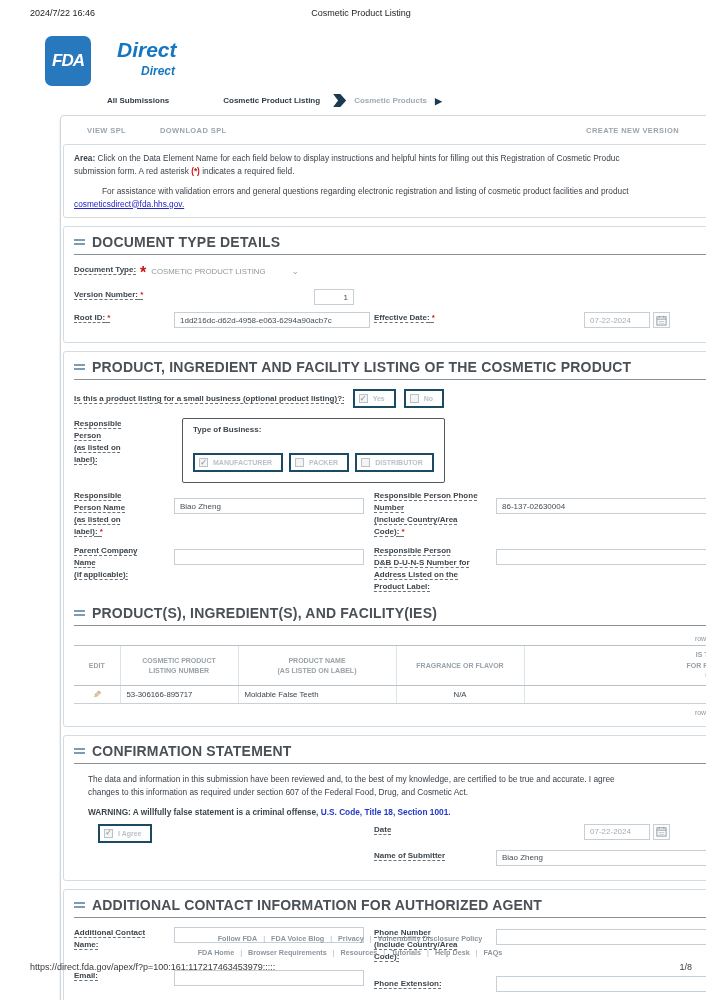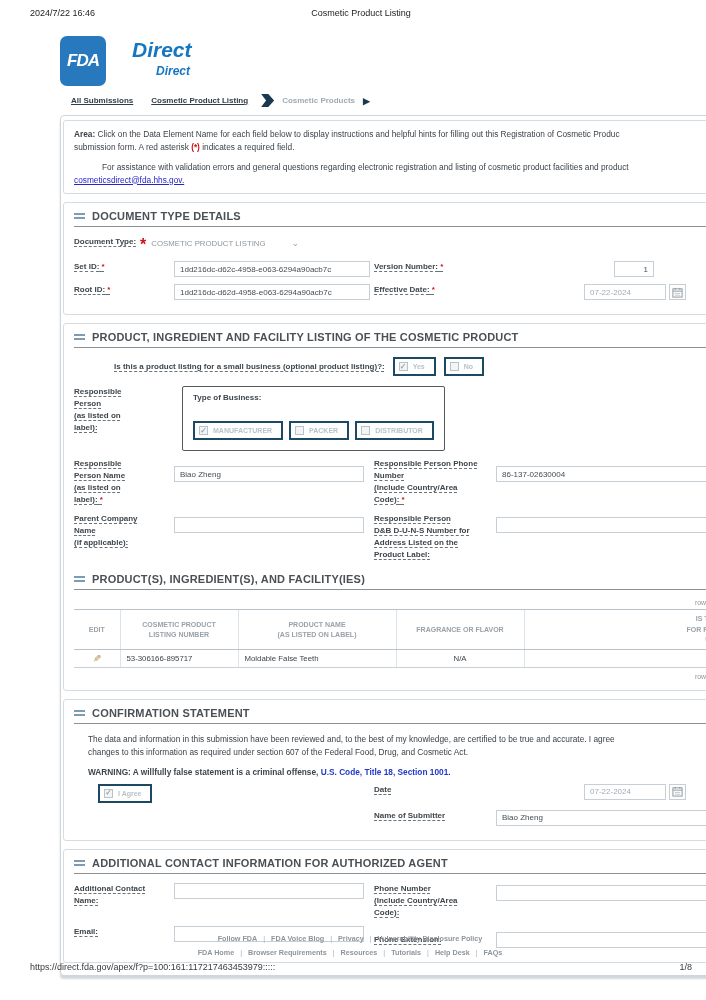--- a/index.html
+++ b/index.html
@@ -8,29 +8,29 @@
     width:706px; height:1000px; overflow:hidden; position:relative;
     font-family:"Liberation Sans", sans-serif; color:#333;
   }
   
   .print-line { position:absolute; left:30px; right:14px; font-size:9px; color:#1d1d1d; }
   .print-top { top:8px; }
   .print-title { position:absolute; left:0; right:0; text-align:center; }
   .print-bottom { top:962px; font-size:9px; color:#3a3a3a; }
   .page-ind { position:absolute; right:0; top:0; }
   
-  .brand { position:absolute; top:36px; left:60px; display:flex; gap:26px; }
+  .brand { position:absolute; top:36px; left:45px; display:flex; gap:26px; }
   .fda-logo { width:46px; height:50px; background:#2878be; border-radius:7px; color:#fff;
     font-style:italic; font-weight:bold; font-size:17px; display:flex; align-items:center; justify-content:center; letter-spacing:-1px;}
   .app-names { padding-top:2px; }
   .app-name { font-size:21px; font-style:italic; font-weight:bold; color:#1576c2; }
   .app-sub { font-size:12px; font-style:italic; font-weight:bold; color:#1576c2; margin-left:24px; margin-top:2px; }
   .breadcrumb { position:absolute; top:94px; left:66px; display:flex; align-items:center; gap:8px;
     font-size:8px; font-weight:bold; }
-  .crumb-link { color:#2e3d49; text-decoration:underline; padding:2px 5px; cursor:pointer; }
+  .crumb-link { color:#2e3d49; padding:2px 5px; cursor:pointer;margin-left:36px; }
   .crumb-flag { width:13px; height:13px; background:#1a3a52;
     clip-path:polygon(0 0,55% 0,100% 50%,55% 100%,0 100%,38% 50%); }
   .crumb-current { color:#a0abb2; }
   .crumb-arrow { color:#1a3a52; font-size:9px; }
   
   .region { position:absolute; top:115px; left:60px; width:690px; background:#fff;
     border:1px solid #cfd7db; border-radius:4px; padding:2px 2px 4px;
     box-shadow:0 3px 2px rgba(170,182,190,.55); }
   .toolbar { height:24px; width:640px; display:flex; align-items:center; gap:34px; padding:0 24px;
     font-size:7.5px; font-weight:bold; color:#9aa4ad; letter-spacing:.4px; }
@@ -42,36 +42,36 @@
   .nowrap { white-space:nowrap; overflow:hidden; }
   .note .p2 { padding-left:28px; margin-top:7px; }
   .b { font-weight:bold; }
   .red { color:#cc1111; font-weight:bold; }
   .link { color:#2525c9; text-decoration:underline; cursor:pointer; }
   
   .sec-h { display:flex; align-items:center; gap:7px; border-bottom:1px solid #8a9298;
     padding-bottom:4px; margin-bottom:9px; }
   .sec-icon { display:flex; flex-direction:column; gap:2px; width:11px; }
   .sec-icon i { height:2px; background:#7b9cb3; display:block; }
-  .sec-title { font-size:11px; font-weight:bold; color:#4a5056; letter-spacing:.2px; }
+  .sec-title { font-size:14px; font-weight:bold; color:#4a5056; letter-spacing:.2px; }
   .sub-h { margin-top:12px; }
   
   .row { display:flex; align-items:flex-start; margin:7px 0; }
   .lcol { display:flex; width:300px; flex:none; }
   .rcol { display:flex; flex:1; }
   .lbl { font-size:8px; font-weight:bold; color:#3e464c; line-height:1.5; white-space:pre-line;
     text-decoration-line:underline; text-decoration-style:dashed; text-decoration-color:#6a737a;
     text-underline-offset:2px; }
   .lbl-w { width:100px; flex:none; padding-right:6px; }
   .rlbl-w { width:122px; flex:none; padding-right:6px; }
   .inp { border:1px solid #c6cfd5; min-height:16px; font-size:8px; color:#454d53; background:#fff;
     display:flex; align-items:center; padding:1px 5px; }
   .inp.gray { color:#a2acb3; }
   .w196 { width:196px; } .w190 { width:190px; } .w40 { width:40px; justify-content:flex-end; }
-  .w62 { width:82px; } .grow1 { flex:1; }
+  .w62 { width:66px; } .grow1 { flex:1; }
   .cal-btn { width:17px; height:16px; border:1px solid #c6cfd5; margin-left:3px;
     display:flex; align-items:center; justify-content:center; cursor:pointer; background:#fdfdfd; }
   .select-val { font-size:7.8px; color:#8d979e; display:flex; align-items:center; gap:26px; padding-top:2px; }
   .chev { color:#9aa4ab; font-size:9px; }
   
   .tog { display:inline-flex; align-items:center; gap:5px; border:2px solid #1d4a63;
     padding:3px 9px 3px 4px; font-size:7px; font-weight:bold; color:#b9c2c9; background:#fff; cursor:pointer; }
   .cb { width:9px; height:9px; border:1px solid #b9c2c9; background:#f2f4f6; color:#9aa4ab;
     font-size:8px; line-height:8px; display:flex; align-items:center; justify-content:center; flex:none; }
   .tog-row { display:flex; gap:6px; }
@@ -122,20 +122,26 @@
 <div class="breadcrumb">
   <span class="crumb-link">All Submissions</span>
   <span class="crumb-link">Cosmetic Product Listing</span>
   <span class="crumb-flag"></span>
   <span class="crumb-current">Cosmetic Products</span>
   <span class="crumb-arrow">▶</span>
 </div>
 
 <div class="region">
 
+  <div class="toolbar">
+    <span class="tb-btn">VIEW SPL</span>
+    <span class="tb-btn">DOWNLOAD SPL</span>
+    <span class="grow"></span>
+    <span class="tb-btn">CREATE NEW VERSION</span>
+  </div>
 
   <div class="box note">
     <div class="nowrap">
       <span class="b">Area:</span><span> Click on the Data Element Name for each field below to display instructions and helpful hints for filling out this Registration of Cosmetic Produc</span>
     </div>
     <div class="nowrap">
       <span>submission form. A red asterisk </span><span class="red">(*)</span><span> indicates a required field.</span>
     </div>
     <div class="p2 nowrap">For assistance with validation errors and general questions regarding electronic registration and listing of cosmetic product facilities and product</div>
     <div class="link">cosmeticsdirect@fda.hhs.gov.</div>
@@ -151,24 +157,20 @@
     </div>
     <div class="row">
       <span class="lbl">Document Type:</span>
       <span class="red" style="margin:0 5px 0 4px;">*</span>
       <span class="select-val">
         <span>COSMETIC PRODUCT LISTING</span>
         <span class="chev">⌄</span>
       </span>
     </div>
     <div class="row">
-      <div class="lcol">
-        <span class="lbl lbl-w"><span>Set ID:</span> <span class="red">*</span></span>
-        <span class="inp w196">1dd216dc-d62c-4958-e063-6294a90acb7c</span>
-      </div>
       <div class="rcol">
         <span class="lbl rlbl-w"><span>Version Number:</span> <span class="red">*</span></span>
         <span class="inp w40" style="margin-left:118px;">1</span>
       </div>
     </div>
     <div class="row">
       <div class="lcol">
         <span class="lbl lbl-w"><span>Root ID:</span> <span class="red">*</span></span>
         <span class="inp w196">1dd216dc-d62d-4958-e063-6294a90acb7c</span>
       </div>
@@ -194,21 +196,21 @@
   <div class="box">
     <div class="sec-h">
       <span class="sec-icon">
           <i></i>
           <i></i>
         </span>
       <span class="sec-title">PRODUCT, INGREDIENT AND FACILITY LISTING OF THE COSMETIC PRODUCT</span>
     </div>
 
     <div class="q-line">
-      <span class="lbl" style="white-space:nowrap;margin-left:40px;">Is this a product listing for a small business (optional product listing)?:</span>
+      <span class="lbl" style="white-space:nowrap;">Is this a product listing for a small business (optional product listing)?:</span>
       <span class="tog">
         <span class="cb">✓</span>
         <span>Yes</span>
       </span>
       <span class="tog">
         <span class="cb"></span>
         <span>No</span>
       </span>
     </div>
 

